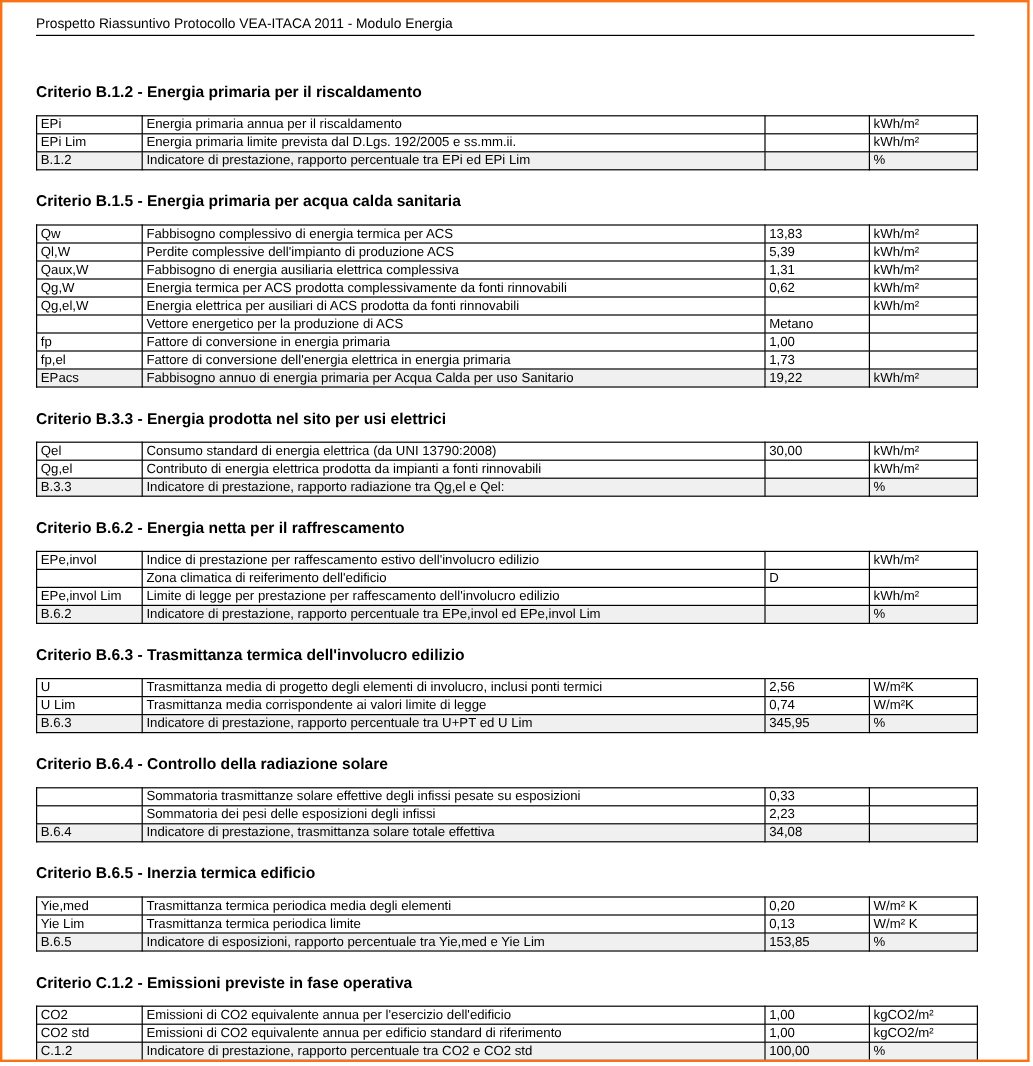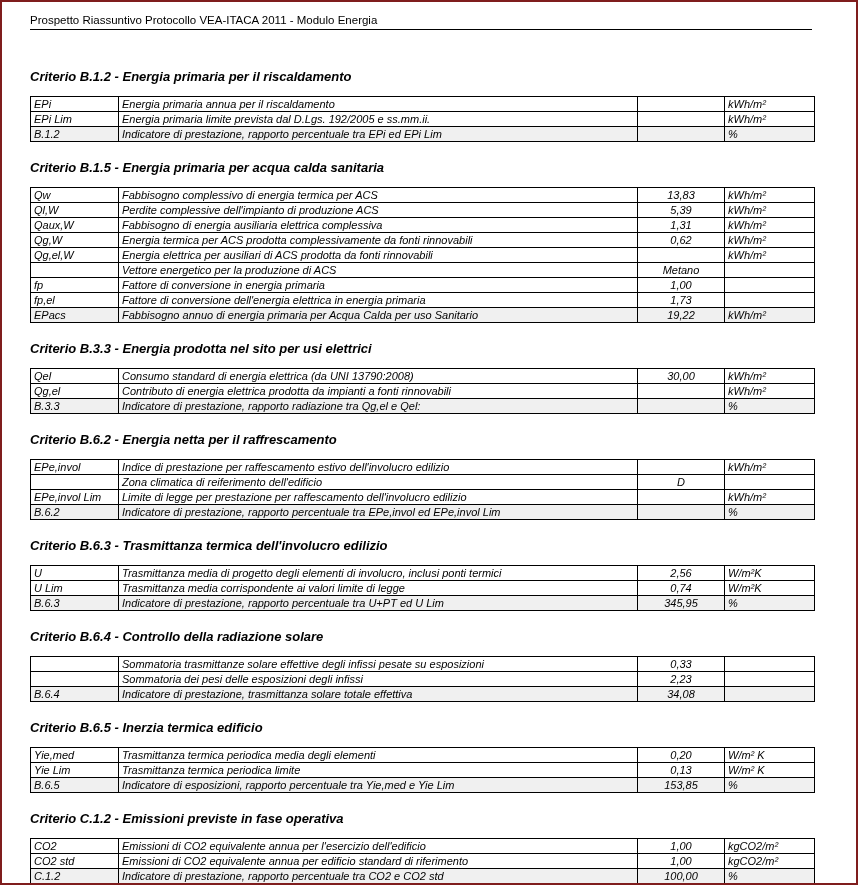--- a/index.html
+++ b/index.html
@@ -15,36 +15,36 @@
     height: 888px;
     background: #ffffff;
   }
   .page {
     position: absolute;
     top: 0;
     left: 0;
     box-sizing: border-box;
     width: 858px;
     height: 885px;
-    border: 2px solid #7f1d1d;
+    border: 2px solid #f97316;
     background: #ffffff;
     overflow: hidden;
   }
   .doc-header {
     margin: 12px 0 0 28px;
     width: 782px;
     border-bottom: 1px solid #000000;
     padding-bottom: 2px;
     font-size: 11.5px;
     line-height: 13px;
   }
   #sections {
     margin-left: 28px;
   }
-  .criterio { margin-top: 19px; font-style: italic; }
+  .criterio { margin-top: 19px; }
   .criterio:first-child { margin-top: 40px; }
   .criterio .title {
     font-size: 13px;
     font-weight: bold;
     margin: 0 0 12px 0;
     line-height: 14px;
   }
   table.data-table {
     border-collapse: collapse;
     table-layout: fixed;
@@ -56,21 +56,21 @@
     font-size: 11px;
     line-height: 13px;
     padding: 0 3px;
     overflow: hidden;
     white-space: nowrap;
     background: #ffffff;
   }
   table.data-table tr.highlight td {
     background: var(--row-highlight, #f0f0f0);
   }
-  td.value { text-align: center; }
+  td.value { text-align: left; }
   td.code, td.desc, td.unit { text-align: left; }
 </style>
 </head>
 <body>
 
 <div class="viewport">
   <div class="page">
     <div class="doc-header">
       <span>Prospetto Riassuntivo Protocollo VEA-ITACA 2011 - Modulo Energia</span>
     </div>

